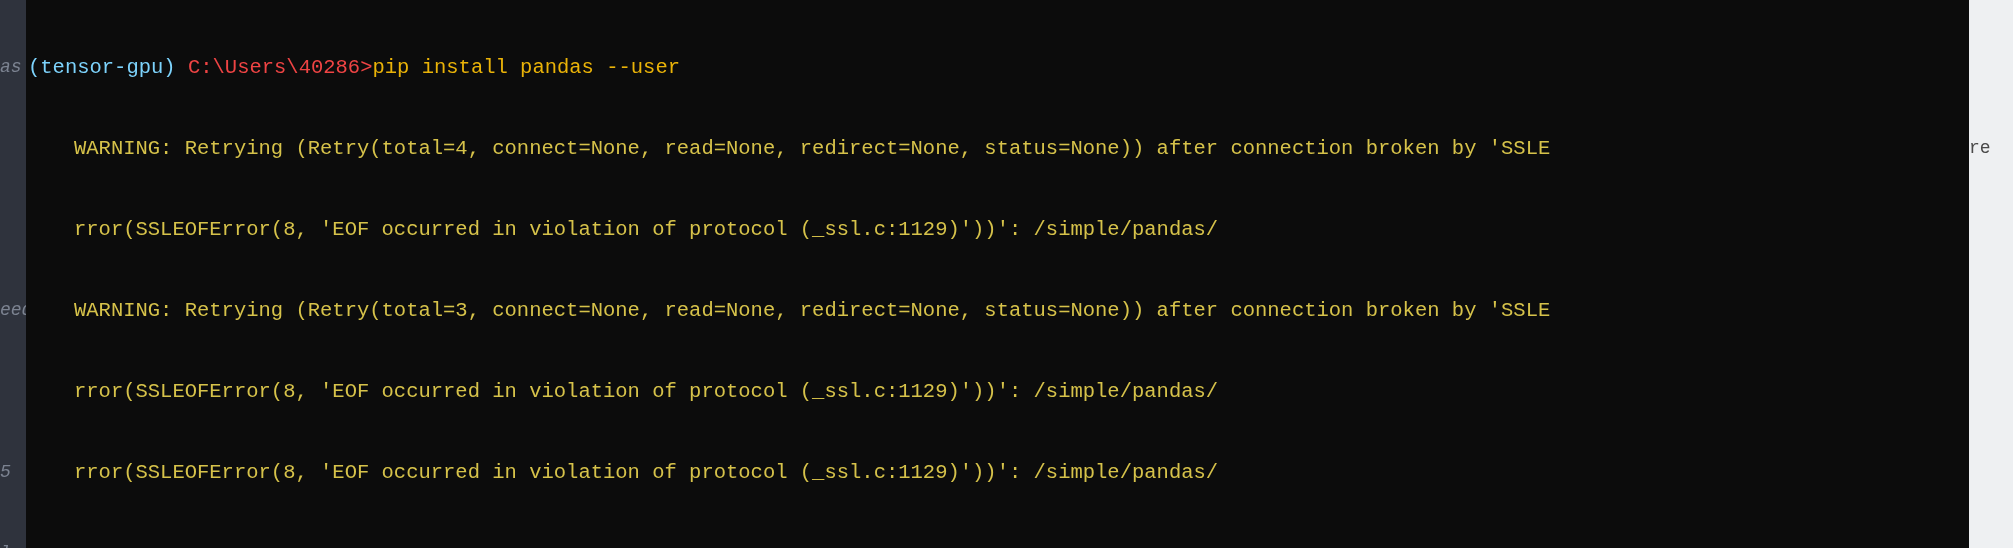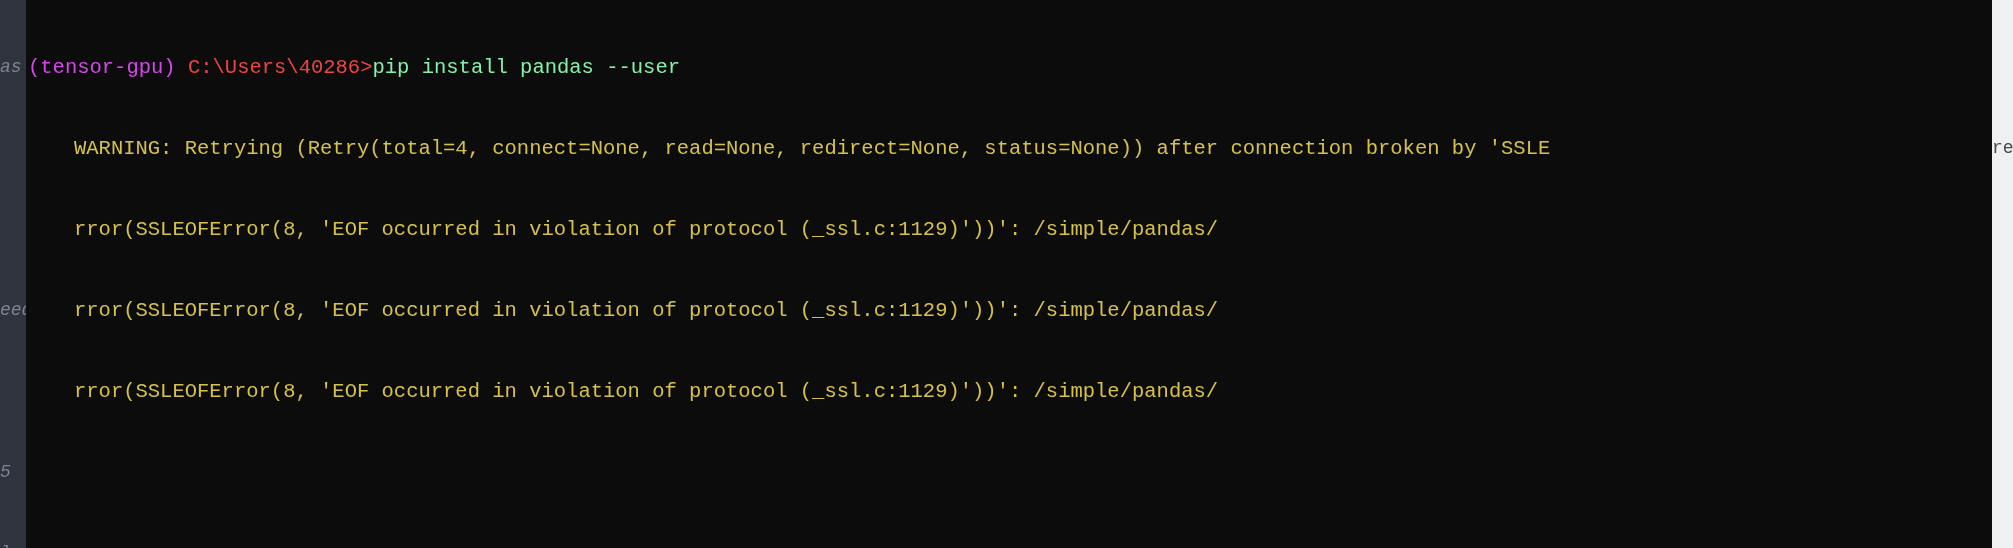--- a/index.html
+++ b/index.html
@@ -25,21 +25,21 @@
     white-space: pre;
     font-style: italic;
     font-size: 18px;
     line-height: 27px;
   }
   .left-gutter div { height: 27px; }
   .right-gutter {
     position: absolute;
     right: 0;
     top: 0;
-    width: 21px;
+    width: 44px;
     height: 100%;
     background: #eef0f2;
     color: #4a4a4a;
     overflow: hidden;
     white-space: pre;
     font-size: 18px;
     line-height: 27px;
   }
   .right-gutter div { height: 27px; }
   .terminal {
@@ -51,23 +51,23 @@
     background: #0c0c0c;
     color: #cccccc;
     white-space: pre;
     overflow: hidden;
   }
   .line {
     display: block;
     height: 27px;
     padding-left: 2px;
   }
-  .prompt-env { color: #d946ef; }
+  .prompt-env { color: #7dd3fc; }
   .prompt-path { color: #ef4444; }
-  .cmd { color: #86efac; }
+  .cmd { color: #eab308; }
   .warn { color: #d6c24a; padding-left: 48px; }
 </style>
 </head>
 <body>
 
 <div class="left-gutter">
   <div>as</div>
   <div></div>
   <div></div>
   <div>eed</div>
@@ -81,20 +81,21 @@
   
   
   
   
 </div>
 
 <div class="terminal">
   <span class="line"><span class="prompt-env">(tensor-gpu) </span><span class="prompt-path">C:\Users\40286&gt;</span><span class="cmd">pip install pandas --user</span></span>
   <span class="line warn">WARNING: Retrying (Retry(total=4, connect=None, read=None, redirect=None, status=None)) after connection broken by 'SSLE</span>
   <span class="line warn">rror(SSLEOFError(8, 'EOF occurred in violation of protocol (_ssl.c:1129)'))': /simple/pandas/</span>
+  <span class="line warn">WARNING: Retrying (Retry(total=3, connect=None, read=None, redirect=None, status=None)) after connection broken by 'SSLE</span>
   <span class="line warn">rror(SSLEOFError(8, 'EOF occurred in violation of protocol (_ssl.c:1129)'))': /simple/pandas/</span>
   <span class="line warn">rror(SSLEOFError(8, 'EOF occurred in violation of protocol (_ssl.c:1129)'))': /simple/pandas/</span>
   
   
   
   
   
   
   
   

